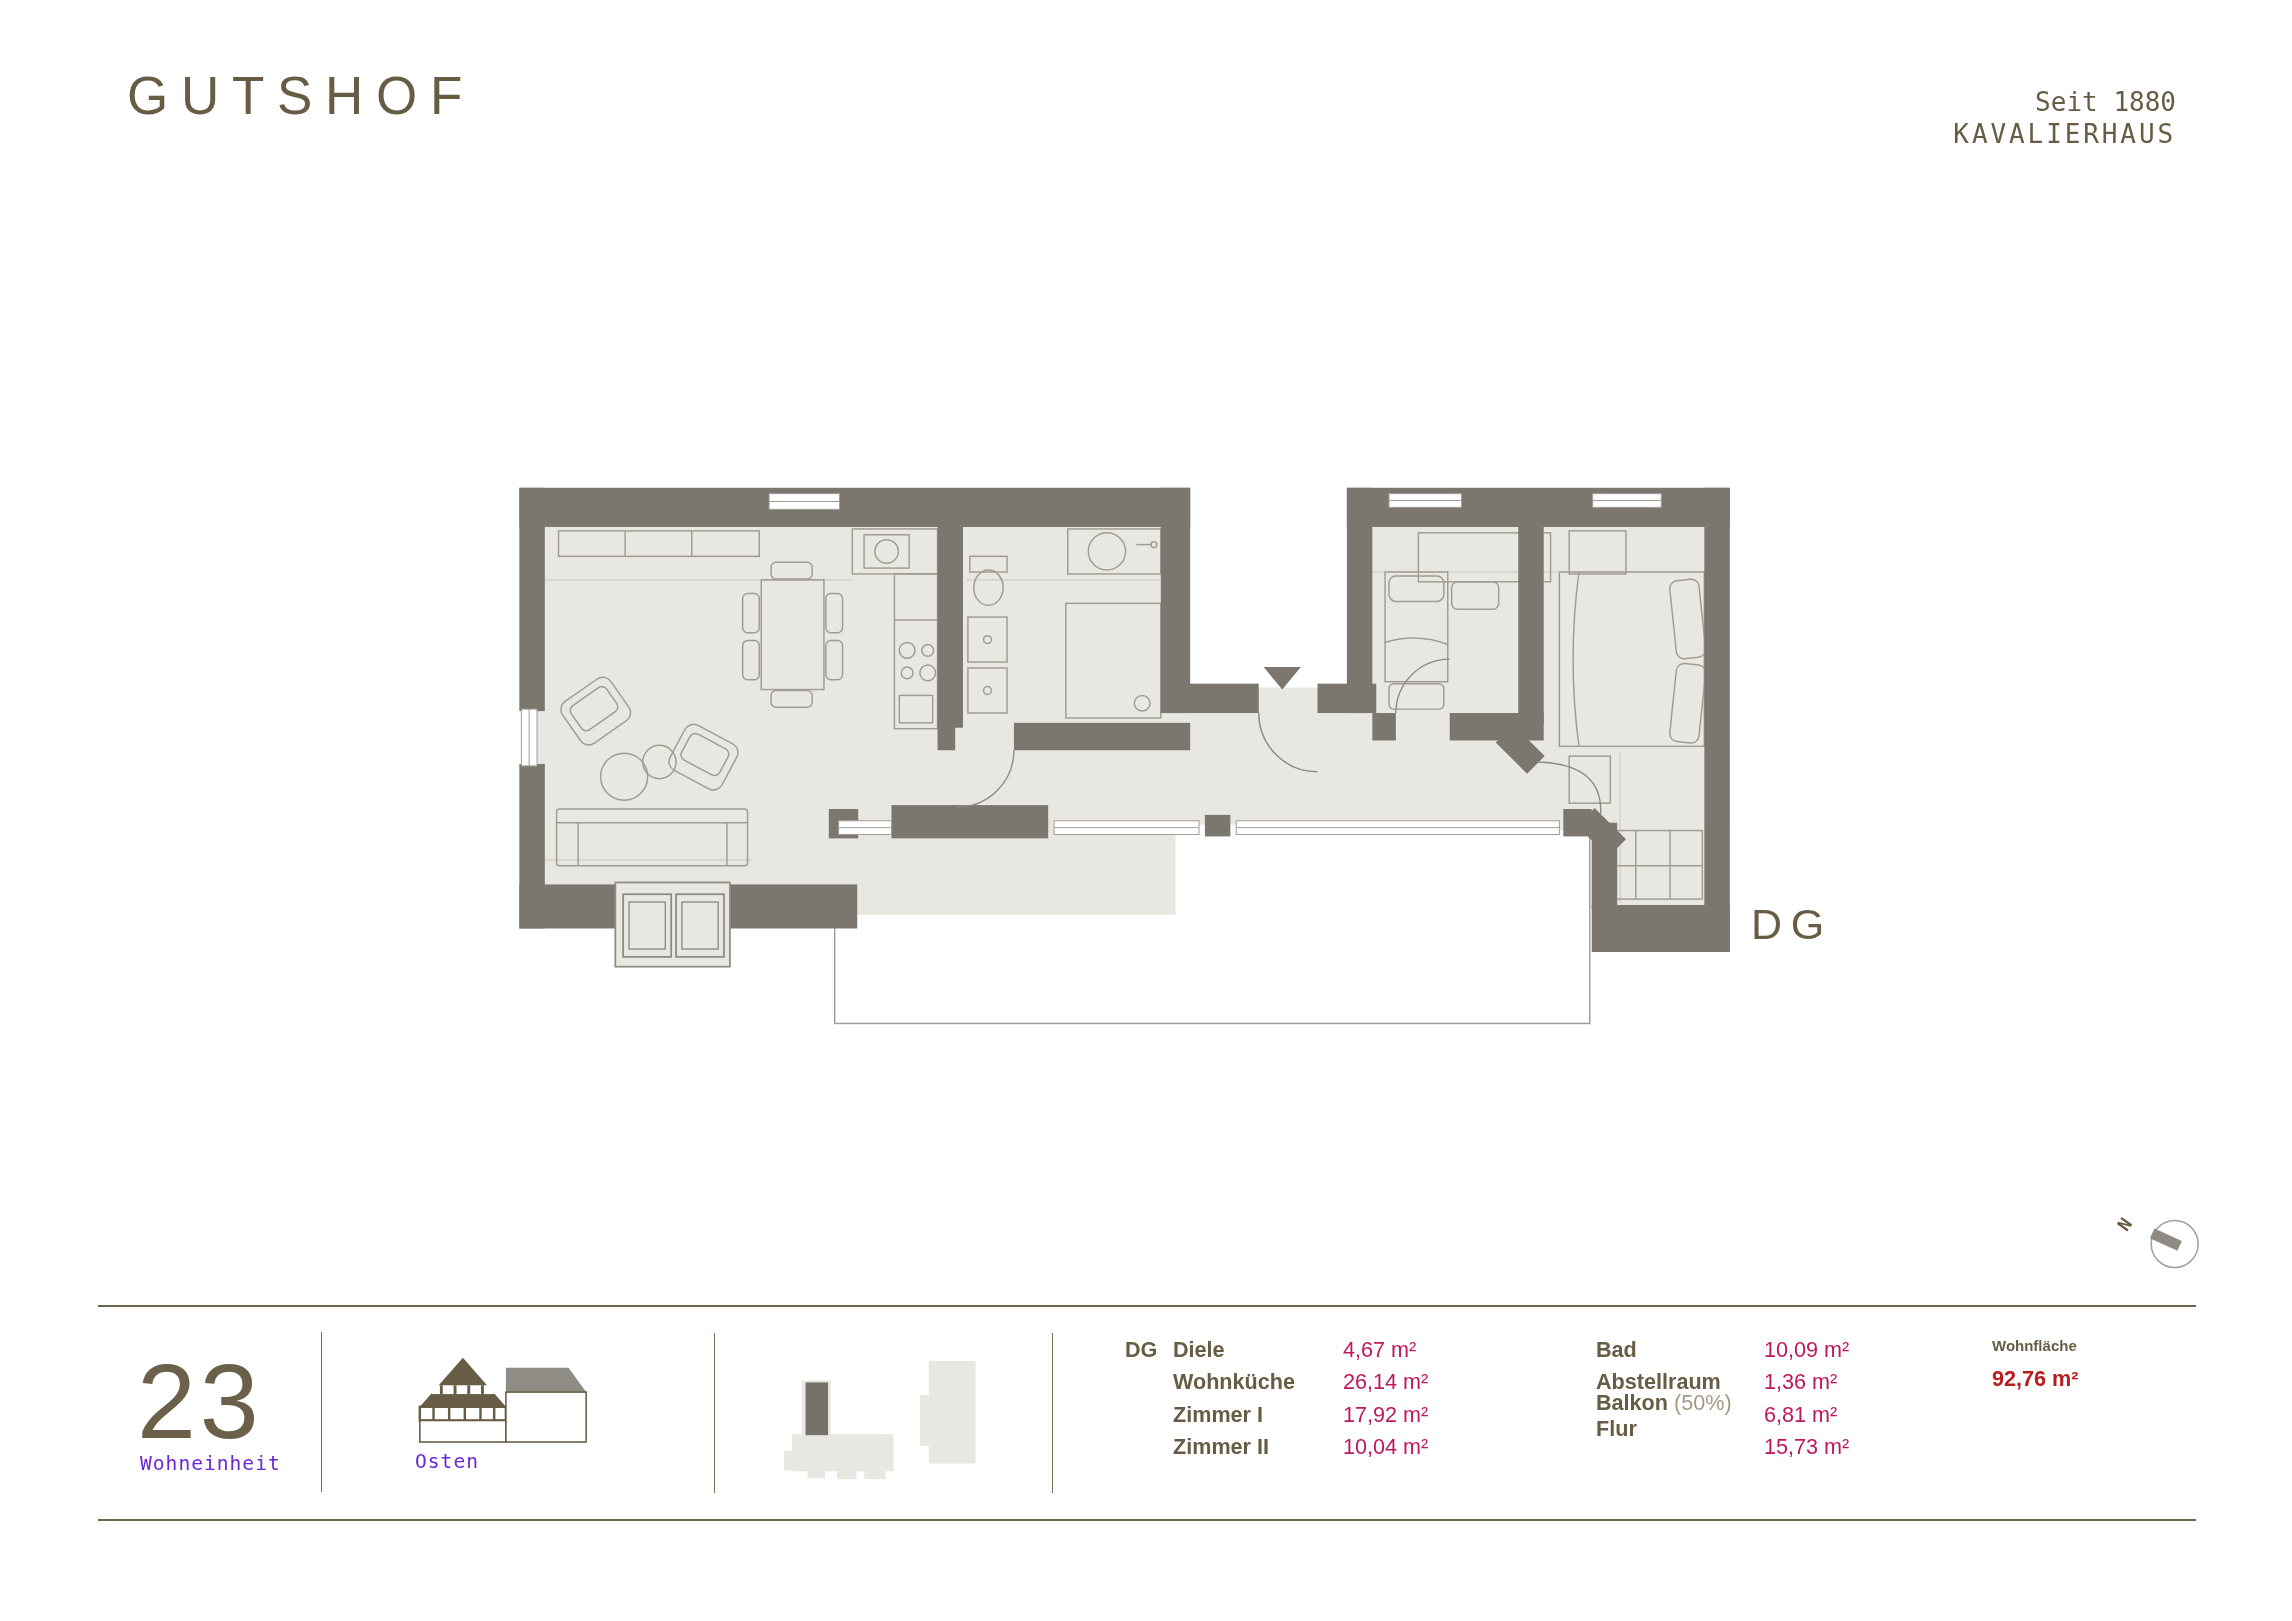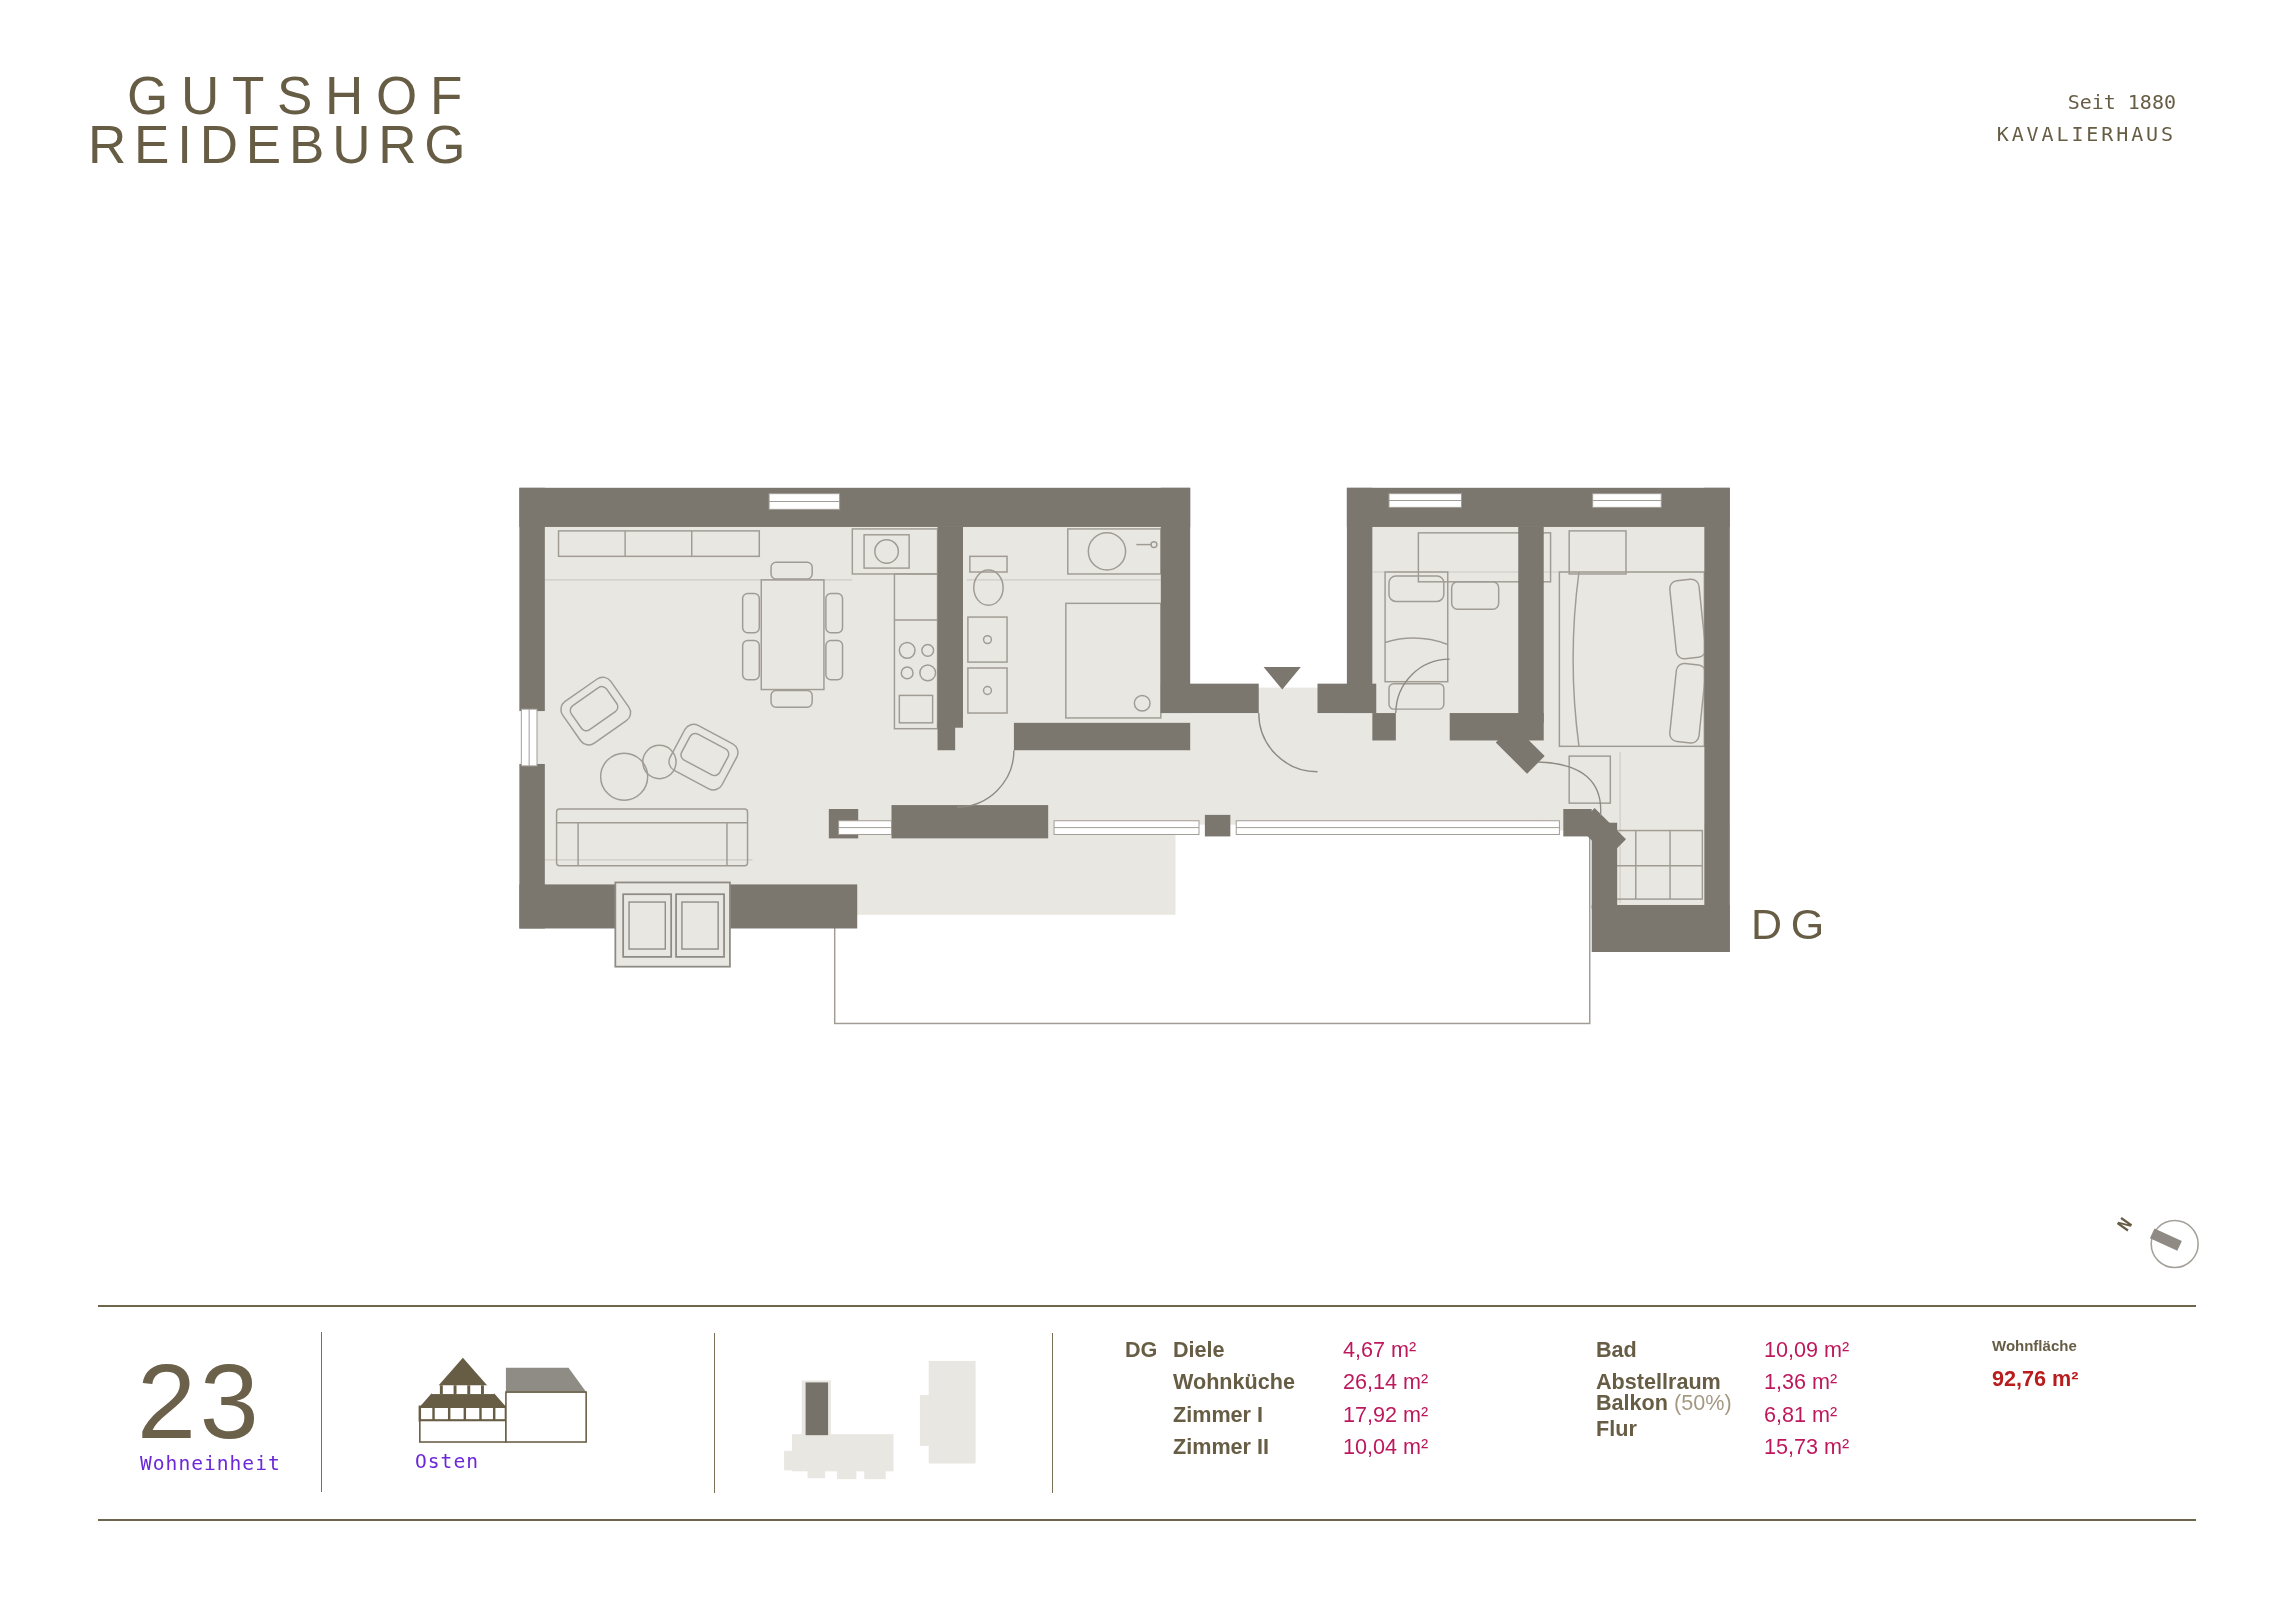--- a/index.html
+++ b/index.html
@@ -5,21 +5,21 @@
   html,body{margin:0;padding:0;background:#ffffff;}
   #canvas{position:relative;width:2260px;height:1621px;background:#fff;overflow:hidden;
           font-family:"Liberation Sans",sans-serif;color:#675d45;}
   .abs{position:absolute;}
   
   .logo{left:88px;top:71px;width:431px;line-height:49px;font-size:53px;font-weight:400;
         color:#675d45;}
   .logo .l1{letter-spacing:12.7px;margin-left:39px;}
   .logo .l2{letter-spacing:7.8px;}
   .tagline{right:84px;top:86px;text-align:right;font-family:"DejaVu Sans Mono",monospace;
-           font-size:20px;line-height:32px;color:#675d45;}
+           font-size:26px;line-height:32px;color:#675d45;}
   .tagline .t2{letter-spacing:2.9px;}
   
   .dg-label{left:1751px;top:900px;font-size:43px;letter-spacing:8.8px;color:#675d45;font-weight:400;}
   
   .rule{background:#6f654c;height:2px;}
   .vdiv{background:#7a7057;width:1px;}
   .unit-number{left:137px;top:1341px;font-size:106px;font-weight:400;letter-spacing:3.9px;color:#6b6049;}
   .mono-label{font-family:"DejaVu Sans Mono",monospace;font-size:19.6px;letter-spacing:1px;color:#6d28d9;}
   .rname{font-size:21.6px;font-weight:700;color:#675d45;white-space:nowrap;}
   .rqual{font-weight:400;color:#a49a84;}
@@ -27,21 +27,20 @@
   .rtotal-label{font-size:15px;font-weight:700;color:#675d45;}
   .rtotal-val{font-size:21.6px;font-weight:700;color:#b91c1c;}
 </style>
 </head>
 <body>
 
 <div id="canvas">
 
   <div class="abs logo">
     <div class="l1">GUTSHOF</div>
-    <div class="l2">REIDEBURG</div>
   </div>
   <div class="abs tagline">
     <div class="t1">Seit 1880</div>
     <div class="t2">KAVALIERHAUS</div>
   </div>
 
   <svg class="abs" style="left:519px;top:478px;" width="1313" height="568" viewBox="0 0 1340 580">
 
     <g>
       <rect x="322" y="345" width="771" height="212" fill="#ffffff" stroke="#a09c94" stroke-width="1.5"></rect>

